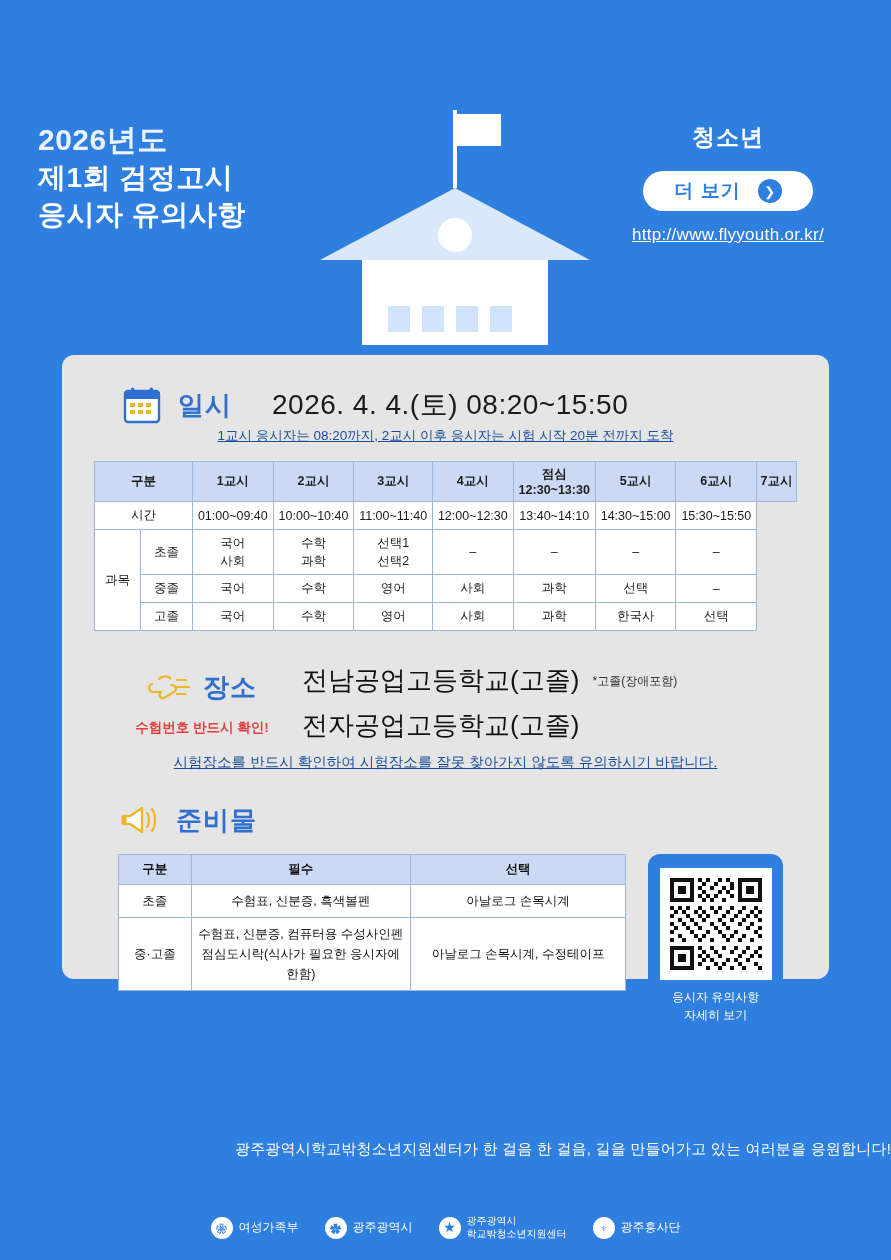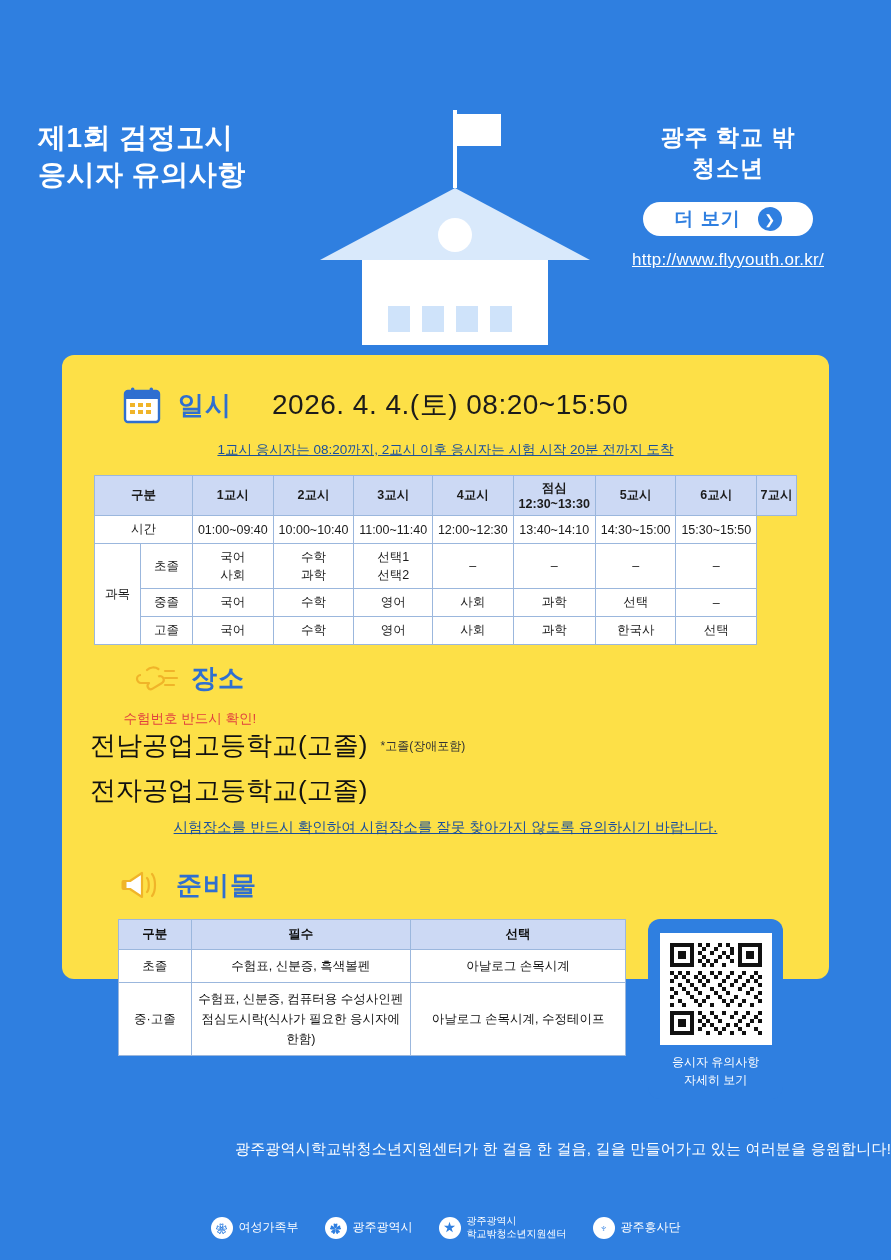--- a/index.html
+++ b/index.html
@@ -49,21 +49,21 @@
     letter-spacing: 1px;
   }
   .right-block .r2 {
     font-size: 23px;
     font-weight: bold;
     letter-spacing: 1px;
   }
   .more-btn {
     margin: 18px auto 0 auto;
     width: 170px;
-    height: 34px;
+    height: 40px;
     background: #ffffff;
     border-radius: 22px;
     display: flex;
     align-items: center;
     justify-content: center;
     gap: 17px;
     cursor: pointer;
   }
   .more-btn .mb-label {
     color: #2f7fe0;
@@ -127,21 +127,21 @@
     width: 22px; height: 26px; background:#cfe3fa; display:block;
   }
 
   
   .panel {
     position: absolute;
     left: 62px;
     top: 355px;
     width: 767px;
     height: 624px;
-    background: #fde047;
+    background: #e5e5e5;
     border-radius: 12px;
     padding: 28px 0 0 0;
   }
 
   .sec-head {
     display: flex;
     align-items: center;
     gap: 14px;
     padding-left: 58px;
   }
@@ -161,21 +161,20 @@
     margin-left: 26px;
     letter-spacing: 0.5px;
     white-space: nowrap;
   }
 
   .note-center {
     text-align: center;
     font-size: 13.5px;
     color: #1a4f9c;
     text-decoration: underline;
-    margin-top: 14px;
   }
 
   
   table {
     border-collapse: collapse;
   }
   .sched {
     margin: 16px auto 0 auto;
     width: 703px;
     font-size: 12.5px;
@@ -199,37 +198,36 @@
     width: 46px;
   }
   .sched td.sub {
     width: 52px;
   }
   .sched td.two-line { line-height: 1.45; }
 
   
   .place-wrap {
     display: flex;
-    margin-top: 9px;
-    padding-left: 28px;
-    flex-direction: column;
+    margin-top: 32px;
+    padding-left: 40px;
   }
   .place-left {
     width: 200px;
     text-align: center;
     padding-top: 2px;
   }
   .place-left .ph {
     display:flex; align-items:center; justify-content:center; gap: 12px;
   }
   .place-note {
     margin-top: 10px;
     font-size: 13.5px;
     color: #e0403f;
-    font-weight: normal;
+    font-weight: bold;
   }
   .place-right { padding-top: 0px; }
   .place-line {
     font-size: 26px;
     color: #111;
     margin-bottom: 10px;
     white-space: nowrap;
   }
   .place-line .sup {
     font-size: 12px;
@@ -340,26 +338,26 @@
     <div class="body"></div>
     <div class="windows">
       <span></span>
       <span></span>
       <span></span>
       <span></span>
     </div>
   </div>
 
   <div class="title-block">
+    <div class="t-line t1">2026년도</div>
     <div class="t-line t2">제1회 검정고시</div>
     <div class="t-line t3">응시자 유의사항</div>
   </div>
 
   <div class="right-block">
-    <div class="r1">광주 학교 밖</div>
     <div class="r2">청소년</div>
     <div class="more-btn">
       <span class="mb-label">더 보기</span>
       <span class="mb-arrow">❯</span>
     </div>
     <div class="url">http://www.flyyouth.or.kr/</div>
   </div>
 </div>
 
 <div class="panel">

